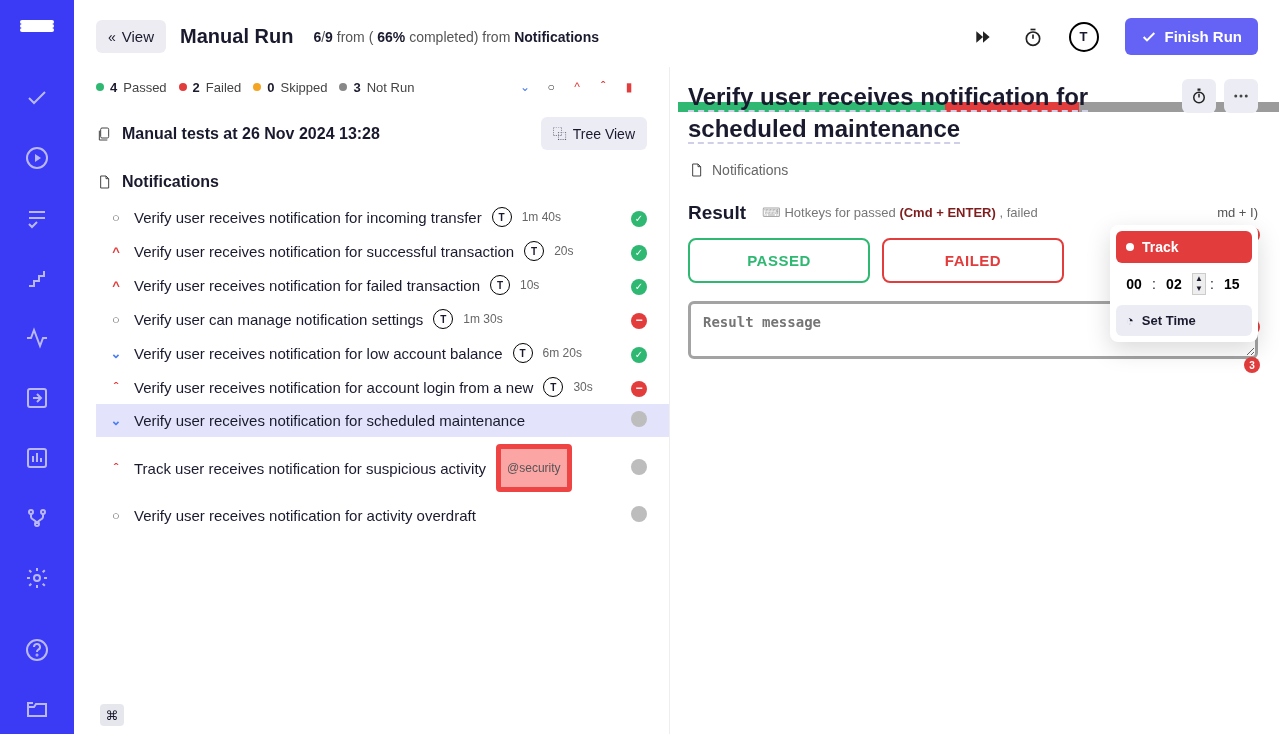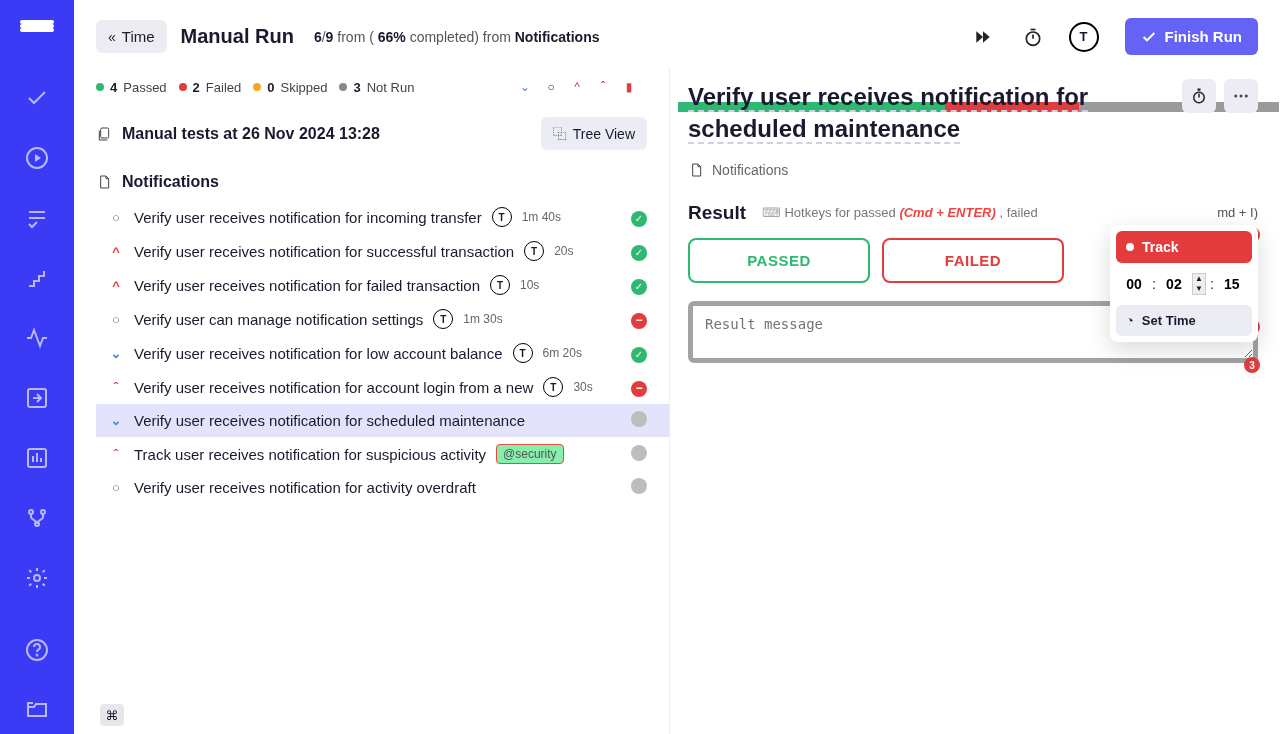--- a/index.html
+++ b/index.html
@@ -39,45 +39,45 @@
 .tree-btn{margin-left:auto;margin-right:22px;background:#ececf5;border-radius:6px;padding:8px 12px;display:flex;align-items:center;gap:6px;cursor:pointer;font-size:14px;}
 
 .group-header{display:flex;align-items:center;gap:10px;padding:10px 0 8px;font-size:16px;font-weight:600;}
 .tests{overflow-y:auto;}
 .test-row{display:flex;align-items:center;gap:10px;padding:7px 22px 7px 12px;font-size:15px;cursor:pointer;position:relative;}
 .test-row.selected{background:#e3e3fb;}
 .test-row .prio{width:16px;text-align:center;font-size:13px;}
 .test-row .ttitle{flex:0 1 auto;}
 .test-row .tiny-brand{width:20px;height:20px;border:1.5px solid #000;border-radius:50%;display:flex;align-items:center;justify-content:center;font-size:10px;font-weight:900;}
 .test-row .dur{font-size:12px;color:#666;}
-.test-row .tag{font-size:12px;background:#86efac;border:1px solid #ef4444;border-radius:4px;padding:2px 6px;color:#555;}
+.test-row .tag{font-size:12px;background:#fca5a5;border:5px solid #ef4444;border-radius:4px;padding:12px 6px;color:#555;}
 .test-row .status{margin-left:auto;}
 .st-circle{width:16px;height:16px;border-radius:50%;display:inline-block;}
 .st-pass{background:#2eb872;}
 .st-pass::after{content:"✓";color:#fff;font-size:10px;display:block;text-align:center;line-height:16px;}
 .st-fail{background:#e23c3c;}
 .st-fail::after{content:"−";color:#fff;font-size:12px;display:block;text-align:center;line-height:14px;font-weight:900;}
 .st-notrun{background:#bdbdbd;}
 
 .right-pane{flex:1;padding:14px 22px 0 18px;position:relative;}
 .detail-title{font-size:24px;font-weight:800;line-height:1.35;border-bottom:2px dashed #cfcfe8;display:inline;}
 .detail-title-wrapper{max-width:470px;}
 .detail-actions{position:absolute;right:22px;top:12px;display:flex;gap:8px;}
 .ico-btn{width:34px;height:34px;border-radius:6px;background:#ececf5;display:flex;align-items:center;justify-content:center;cursor:pointer;}
 .crumb{display:flex;align-items:center;gap:8px;color:#666;margin-top:14px;font-size:14px;}
 .result-row{display:flex;align-items:center;gap:16px;margin-top:22px;}
 .result-label{font-size:19px;font-weight:700;}
 .hotkeys{font-size:13px;color:#777;}
-.hotkeys b{color:#ef4444;font-style:italic;}
+.hotkeys b{color:#7f1d1d;}
 .result-btns{display:flex;gap:12px;margin-top:14px;}
 .res-btn{flex:1;border:2px solid;border-radius:8px;padding:12px 0;text-align:center;font-weight:800;font-size:15px;cursor:pointer;letter-spacing:.5px;}
 .res-pass{border-color:#2eb872;color:#2eb872;}
 .res-fail{border-color:#e23c3c;color:#e23c3c;}
 .res-skip{border-color:#f4a522;color:#f4a522;}
-.msg-area{margin-top:18px;border:5px solid #a3a3a3;border-radius:6px;min-height:54px;padding:10px 12px;color:#999;font-size:14px;resize:vertical;width:100%;}
+.msg-area{margin-top:18px;border:3px solid #a3a3a3;border-radius:6px;min-height:54px;padding:10px 12px;color:#999;font-size:14px;resize:vertical;width:100%;font-weight:bold;}
 
 .progress{position:absolute;left:604px;right:0;top:102px;height:10px;display:flex;}
 .progress div{height:100%;}
 
 
 .time-popup{position:absolute;right:22px;top:158px;width:148px;background:#fff;border-radius:8px;box-shadow:0 8px 24px rgba(0,0,0,.15);padding:6px;z-index:50;}
 .track-btn{background:#e23c3c;color:#fff;border-radius:6px;padding:8px 10px;display:flex;align-items:center;gap:8px;font-weight:600;cursor:pointer;font-size:14px;}
 .time-inputs{display:flex;align-items:center;gap:4px;padding:10px 4px 8px;font-size:14px;}
 .time-inputs input{width:28px;border:none;text-align:center;font-weight:600;font-size:14px;}
 .spinner{display:flex;flex-direction:column;border:1px solid #ccc;}
@@ -170,21 +170,21 @@
       </svg>
     </div>
 
 </div>
 
 <div class="main">
 
   <div class="topbar">
     <div class="runs-btn">
       <span class="chev">«</span>
-      <span>Time</span>
+      <span>View</span>
     </div>
     <div class="title">Manual Run</div>
     <div class="subtitle">
       <b>6</b>/<b>9</b>
       <span>from</span>
       ( <b>66%</b> <span>completed</span>)
       <span>from</span>
       <b>Notifications</b>
     </div>
     <div class="grow"></div>

